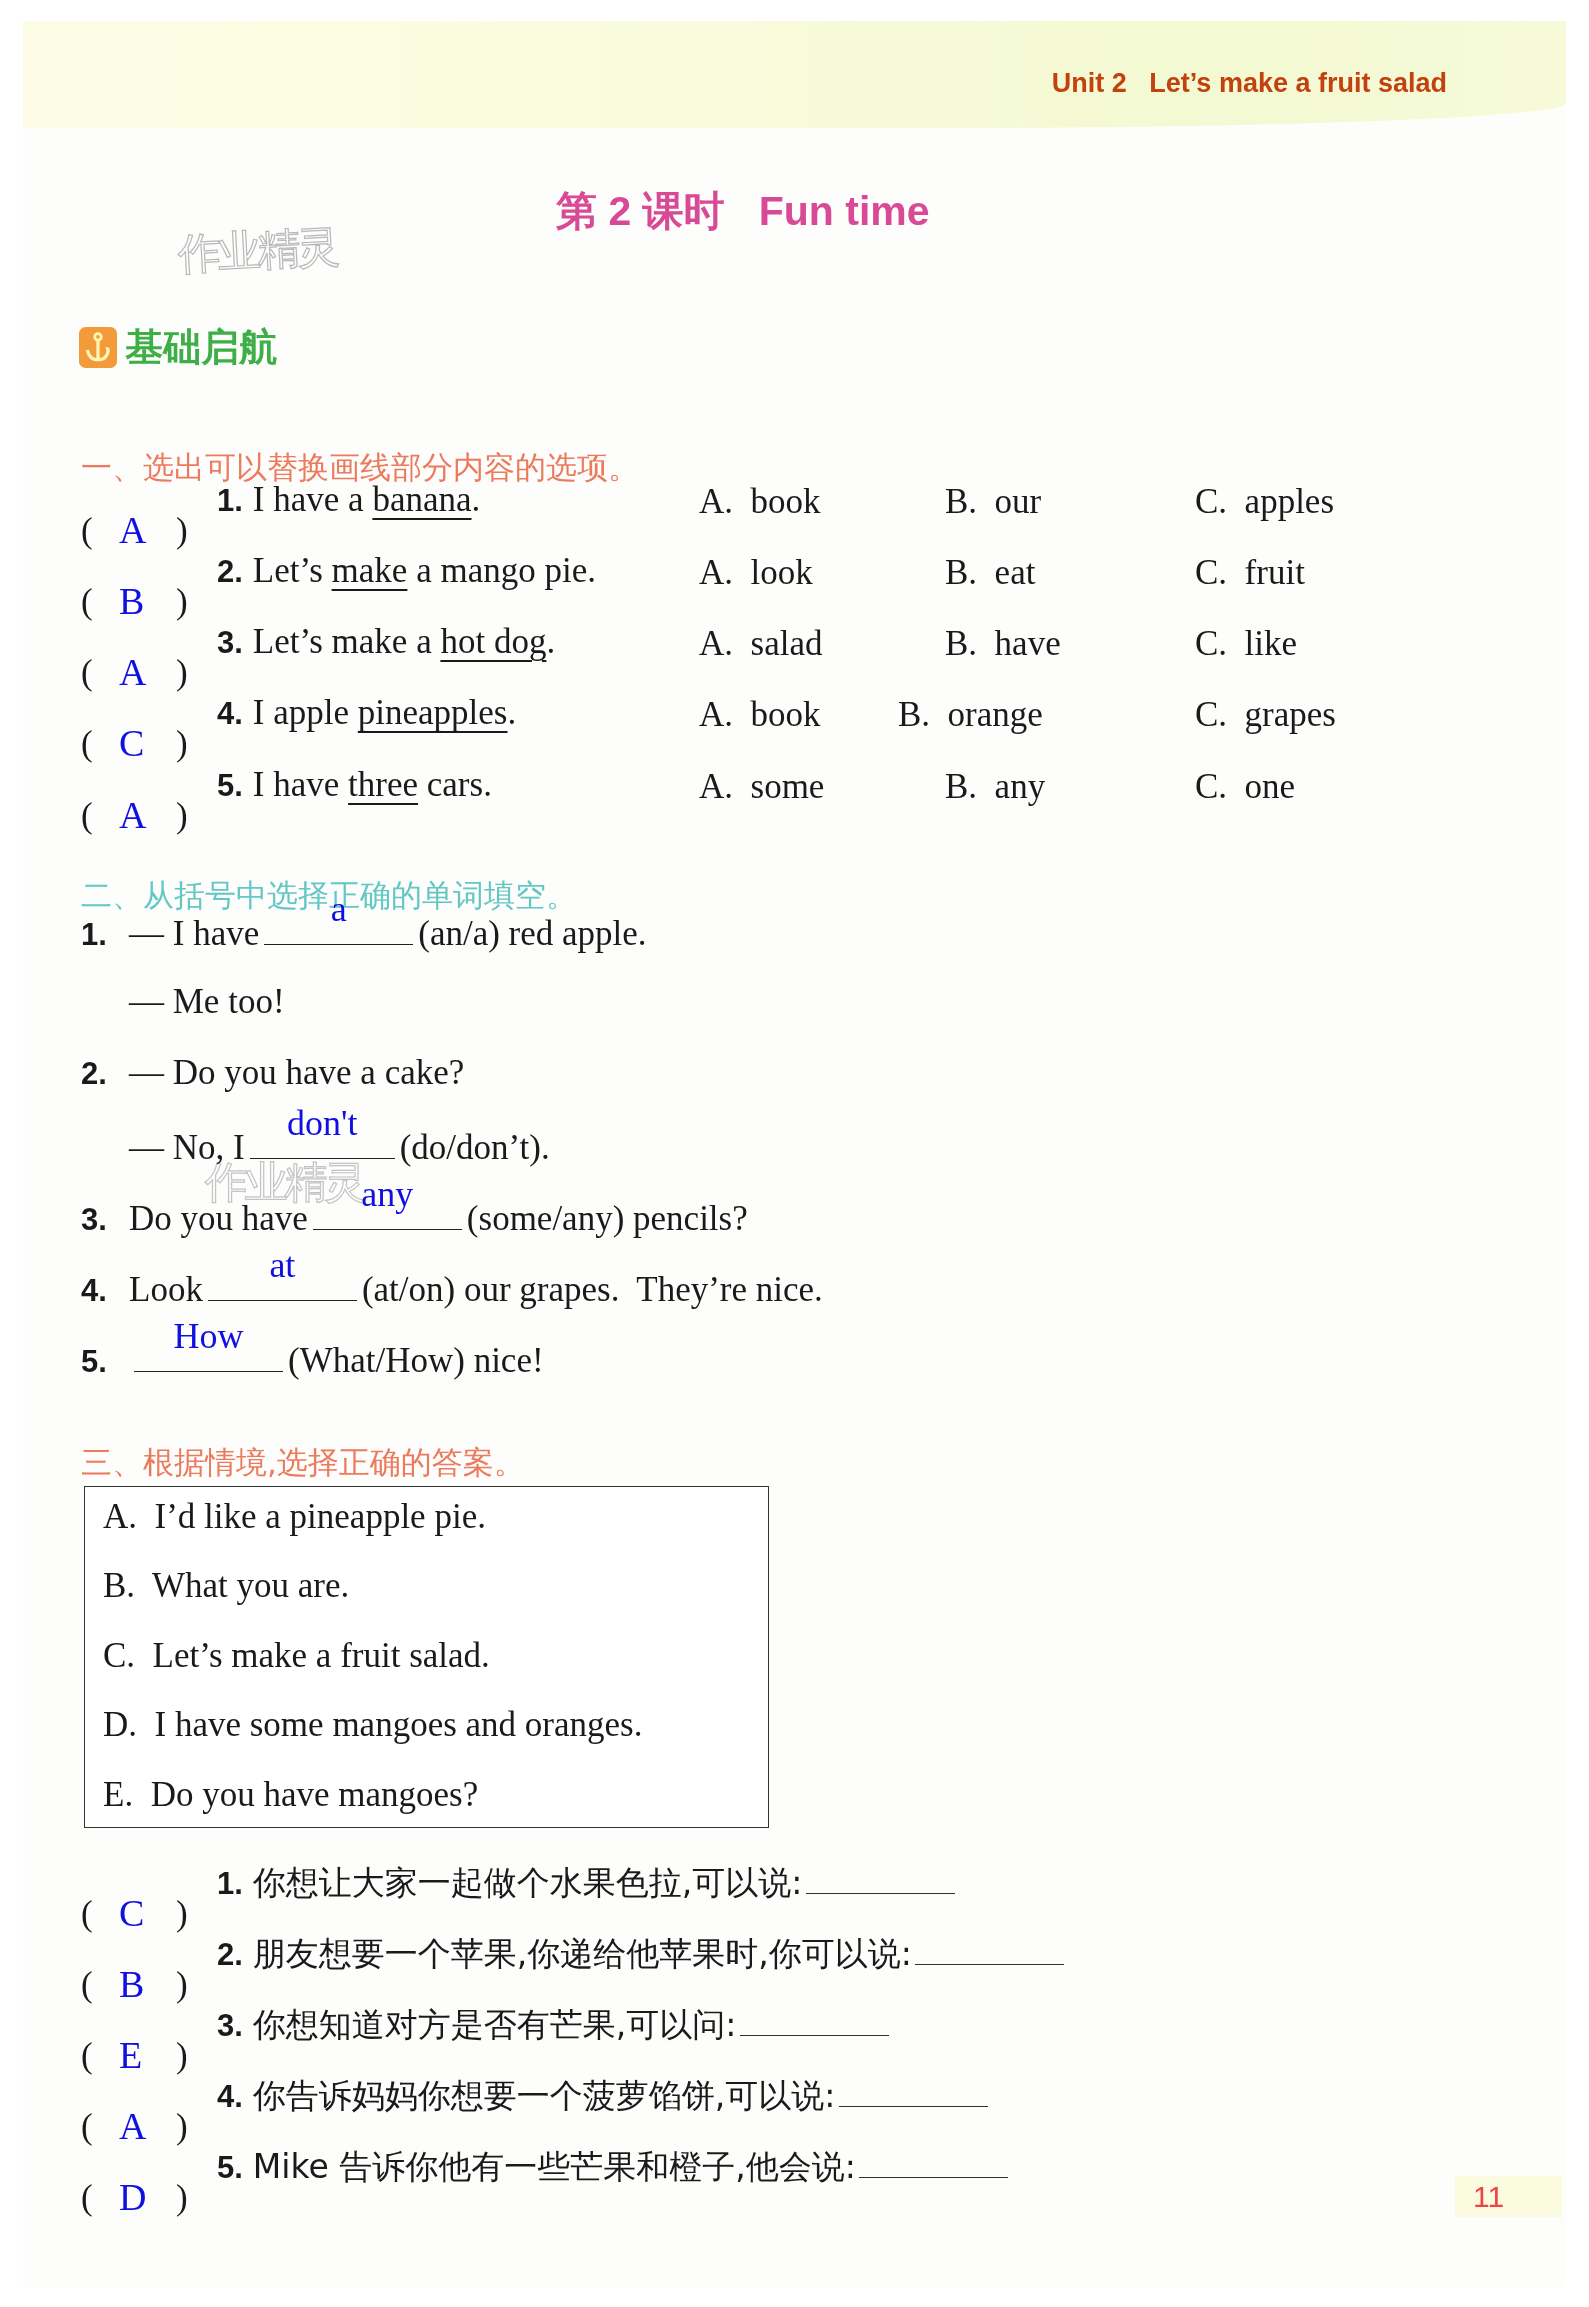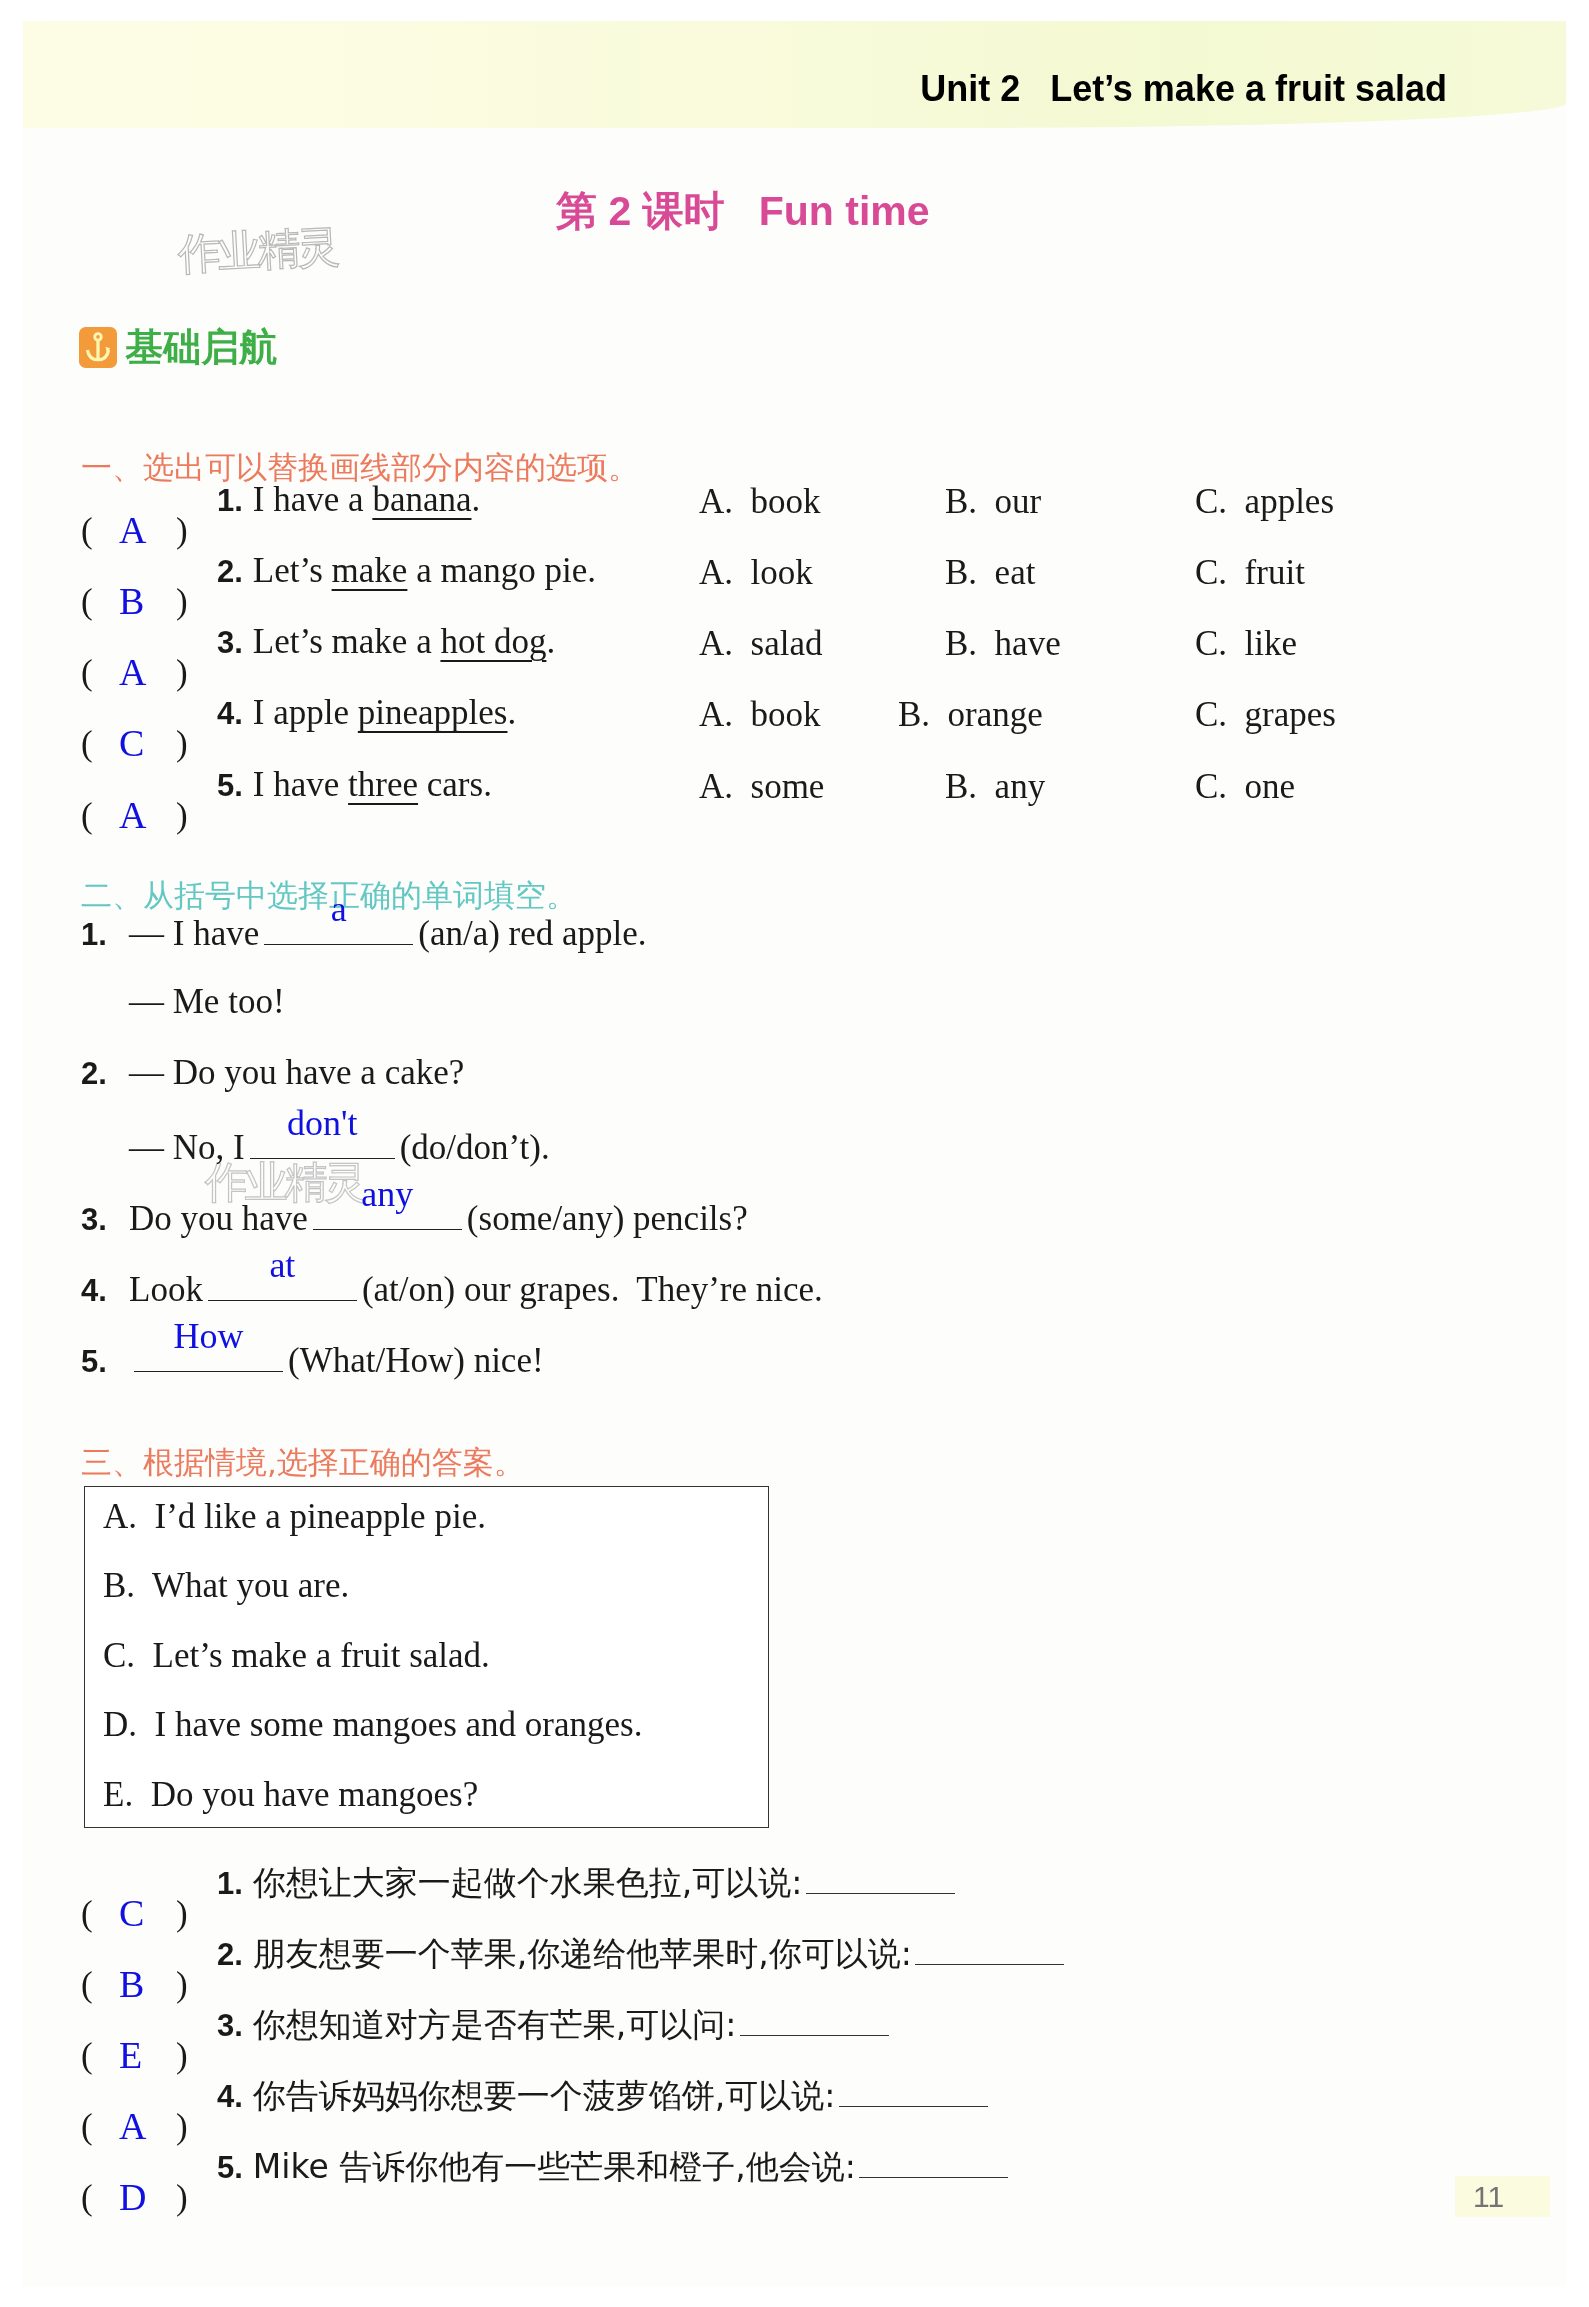--- a/index.html
+++ b/index.html
@@ -3,21 +3,21 @@
 <meta charset="utf-8">
 <style>
   html, body { margin:0; padding:0; }
   body { width:1589px; height:2307px; background:#ffffff; position:relative; overflow:hidden;
          font-family:"Liberation Serif", "DejaVu Serif", serif; color:#1a1a1a; }
   .page { position:absolute; left:23px; top:20.7px; width:1543px; height:2266px; background:#fdfdfc; }
   .header-band { position:absolute; left:23px; top:20.7px; width:1543px; height:107px;
      background:linear-gradient(90deg,#fdfde6 0%,#f9fbdc 45%,#f3f9d2 75%,#f6fad8 100%);
      border-bottom-right-radius:40% 25px; }
   .header-title { position:absolute; right:142px; top:68px; font-family:"Liberation Sans", sans-serif;
-     font-weight:bold; font-size:36px; color:#000000; letter-spacing:0px; white-space:pre; }
+     font-weight:bold; font-size:27px; color:#c2410c; letter-spacing:0px; white-space:pre; }
   .lesson-title { position:absolute; left:556px; top:184px; font-family:"Liberation Sans","DejaVu Sans", sans-serif;
      font-size:41px; color:#d84a95; font-weight:bold; white-space:pre; }
   .watermark { position:absolute; left:178px; top:222px; font-family:"DejaVu Sans", sans-serif;
      font-size:43px; color:transparent; -webkit-text-stroke:1.2px #b8b8b8; transform:rotate(-3deg); letter-spacing:-3.3px; }
   .watermark2 { position:absolute; left:205px; top:1154px; font-family:"DejaVu Sans", sans-serif;
      font-size:43px; color:transparent; -webkit-text-stroke:1.2px #c4c4c4; letter-spacing:-3.3px; }
   .section-badge { position:absolute; left:79px; top:322px; display:flex; align-items:center; }
   .anchor-icon { width:38px; height:41px; background:#f39a3a; border-radius:6.6px; display:flex; align-items:center; justify-content:center; margin-right:8.3px; }
   .badge-label { font-family:"DejaVu Sans", sans-serif; font-weight:bold; font-size:38px; color:#3eae47; }
   .sec-heading { position:absolute; left:81px; font-family:"DejaVu Sans", sans-serif; font-size:31px;margin-top:35px; }
@@ -32,22 +32,22 @@
   .num { font-family:"Liberation Sans", sans-serif; font-weight:bold; font-size:31px; margin-right:10px; }
   .u { text-decoration:underline; text-underline-offset:6.6px; text-decoration-thickness:1.7px; }
   .opt { position:absolute; font-size:35px; white-space:pre; }
   .fill { position:absolute; left:81px; font-size:35px; white-space:nowrap; display:flex; align-items:baseline; }
   .blank { display:inline-block; border-bottom:1.7px solid #222; position:relative; height:33px; margin:0 5px; }
   .blank .fa { position:absolute; left:0; right:0; text-align:center; top:-23px; color:#1010e0; font-size:36px; }
   .box { position:absolute; left:84px; top:1486px; width:683px; height:340px; border:1.7px solid #333; background:#fff; }
   .box-line { position:absolute; left:18px; font-size:35px; white-space:pre; }
   .cn { font-family:"DejaVu Sans", sans-serif; font-size:33px; }
   .line-blank { display:inline-block; width:149px; border-bottom:1.7px solid #333; height:30px; margin-left:3.3px; }
-  .pagenum { position:absolute; left:1455px; top:2176px; width:95px; height:41px; background:#fbfbe0;
-     font-family:"Liberation Sans", sans-serif; font-size:30px; color:#737373; padding-left:18px; box-sizing:border-box; line-height:41px; }
+  .pagenum { position:absolute; left:1455px; top:2176px; width:107px; height:41px; background:#fbfbe0;
+     font-family:"Liberation Sans", sans-serif; font-size:30px; color:#ef4444; padding-left:18px; box-sizing:border-box; line-height:41px; }
 </style>
 </head>
 <body>
 
 <div class="page"></div>
 <div class="header-band"></div>
 <div class="header-title">Unit 2   Let’s make a fruit salad</div>
 
 <div class="lesson-title">第 2 课时   Fun time</div>
 <div class="watermark">作业精灵</div>

